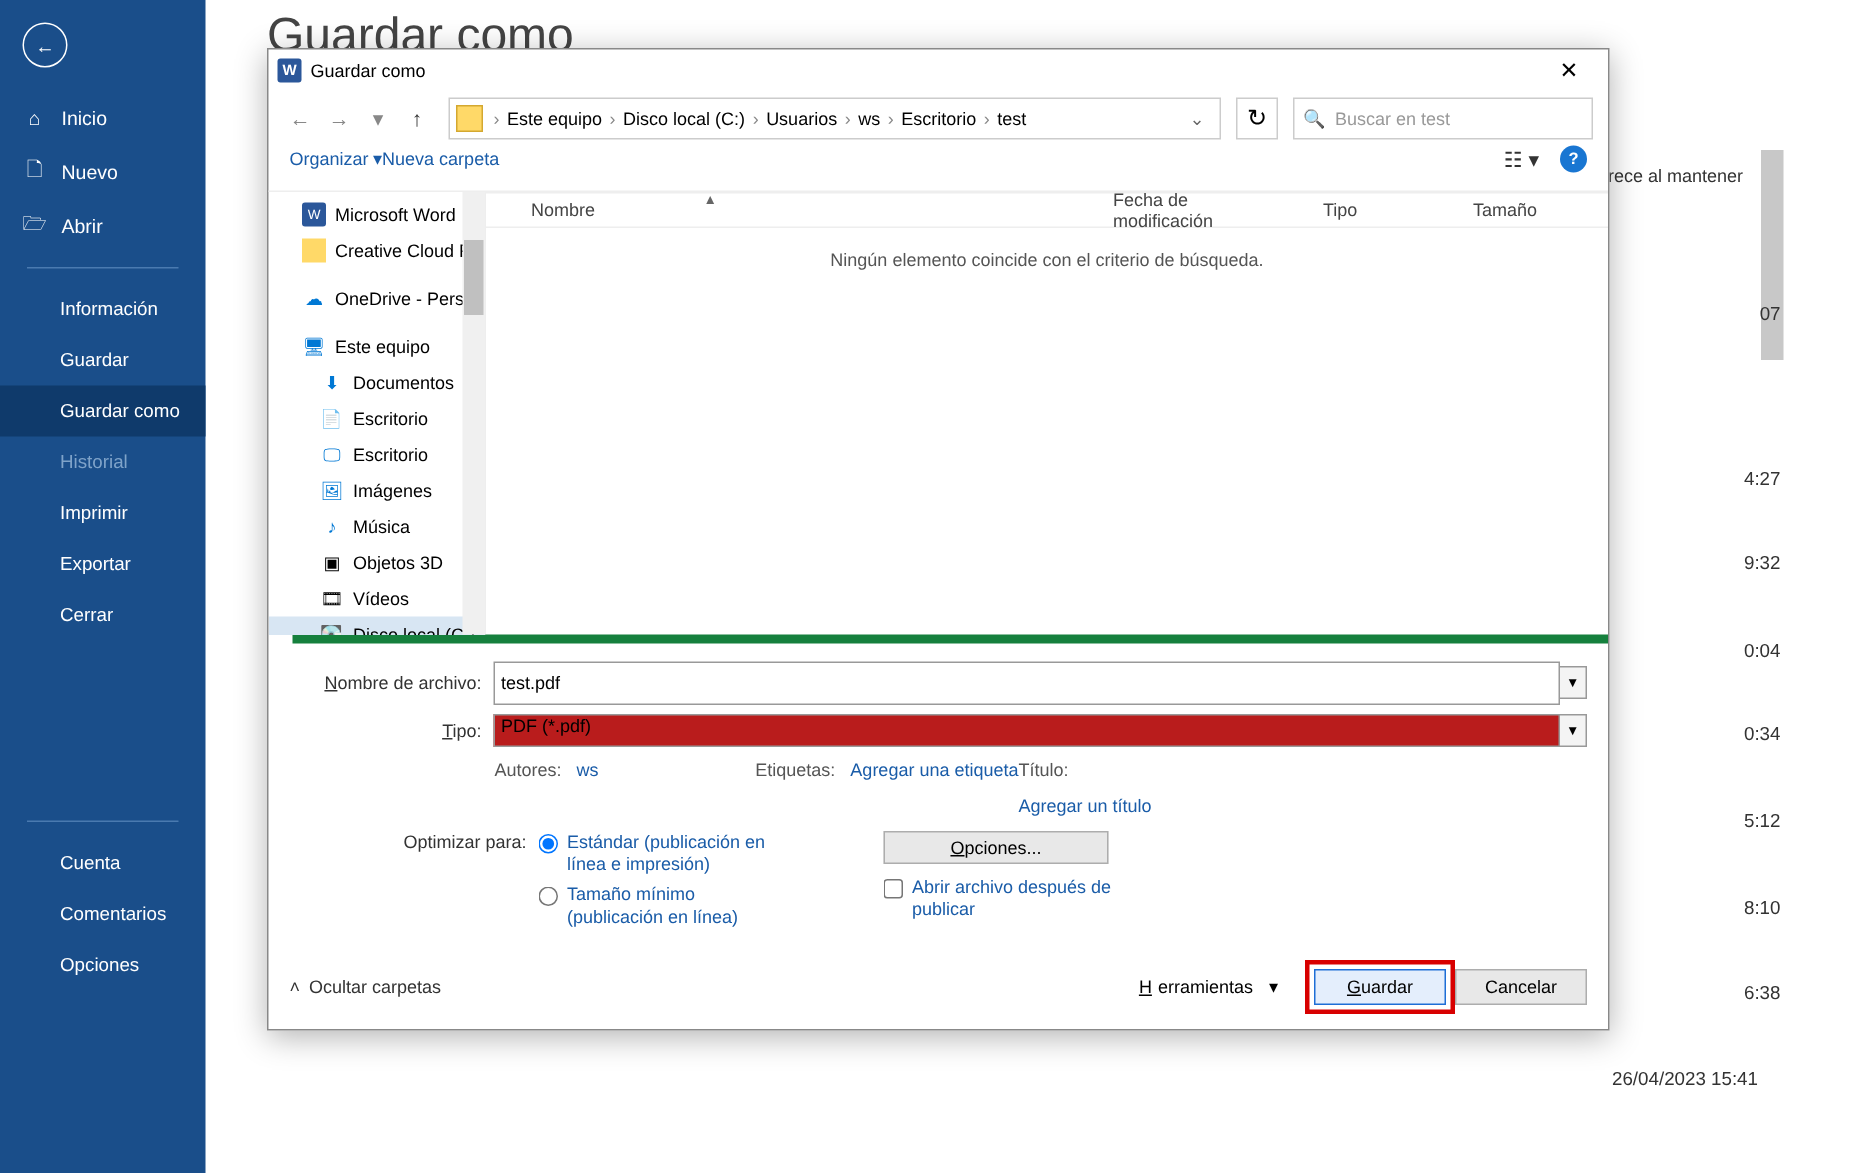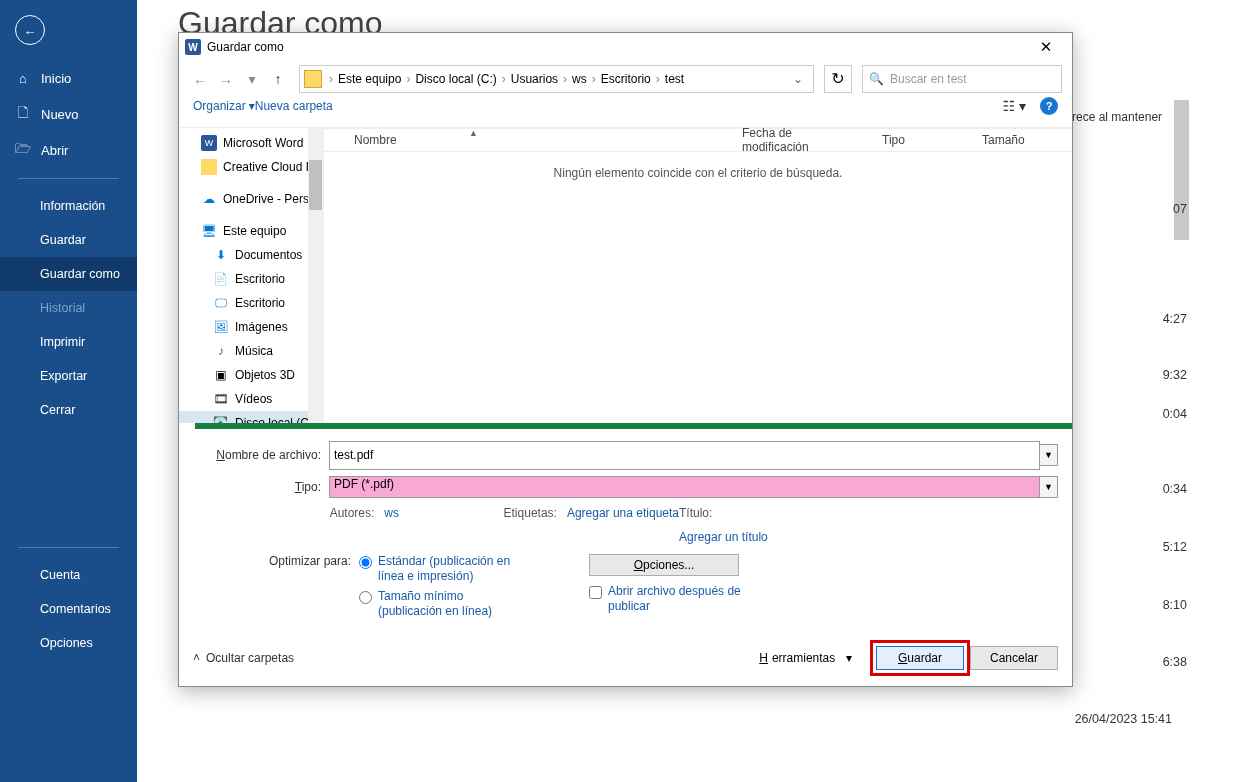--- a/index.html
+++ b/index.html
@@ -60,21 +60,21 @@
 .col-date{ width:140px;}
 .col-type{ width:100px;}
 .col-size{ width:100px;}
 .sort-ind { position:absolute; font-size:9px; color:#666;}
 .empty-msg { text-align:center; font-size:12px; color:#555; padding-top:14px;}
 
 .dlg-bottom { border-top:6px solid #15803d; padding:12px 14px 10px; font-size:12px;margin-left:16px;}
 .brow { display:flex; align-items:center; margin-bottom:6px; }
 .blabel { width:120px; text-align:right; padding-right:8px; color:#333;}
 .binput { flex:1; height:29px; border:1px solid #999; padding:0 4px; font-size:12px; background:#fff;}
-.bselect { flex:1; height:22px; border:1px solid #999; padding:0 4px; font-size:12px; background:#f9a8d4;}
+.bselect { flex:1; height:22px; border:1px solid #999; padding:0 4px; font-size:12px; background:#b91c1c;}
 .bdrop { width:18px; height:22px; border:1px solid #999; border-left:none; display:flex;align-items:center;justify-content:center; background:#f4f4f4; cursor:pointer; font-size:9px;}
 
 .meta-row { display:flex; margin-top:8px; font-size:12px;}
 .meta-col { display:flex; gap:10px; align-items:flex-start;}
 .meta-lbl { color:#555; text-align:right;}
 .meta-val { color:#1a5ca8; cursor:pointer;}
 .opt-row { display:flex; margin-top:10px; align-items:flex-start;}
 .opt-radio { display:flex; align-items:flex-start; gap:6px; color:#1a5ca8; margin-bottom:4px; max-width:160px; line-height:1.3;}
 .opt-check { display:flex; align-items:flex-start; gap:6px; color:#1a5ca8; line-height:1.3; max-width:155px;}
 .opt-btn { width:150px; height:22px; border:1px solid #adadad; background:#e8e8e8; font-size:12px; cursor:pointer; margin-bottom:8px;}
@@ -94,21 +94,21 @@
 </style>
 </head>
 <body>
 
 <div class="bg-title">Guardar como</div>
 <div class="bg-note">rece al mantener</div>
 <div class="bg-scroll"></div>
 <div class="bg-times" style="top:202px">07</div>
 <div class="bg-times" style="top:312px">4:27</div>
 <div class="bg-times" style="top:368px">9:32</div>
-<div class="bg-times" style="top:407px">0:04</div>
+<div class="bg-times" style="top:427px">0:04</div>
 <div class="bg-times" style="top:482px">0:34</div>
 <div class="bg-times" style="top:540px">5:12</div>
 <div class="bg-times" style="top:598px">8:10</div>
 <div class="bg-times" style="top:655px">6:38</div>
 <div class="bg-times" style="top:712px;right:75px">26/04/2023 15:41</div>
 
 <div class="sidebar">
   <div class="sb-back">
       <span>←</span>
     </div>

